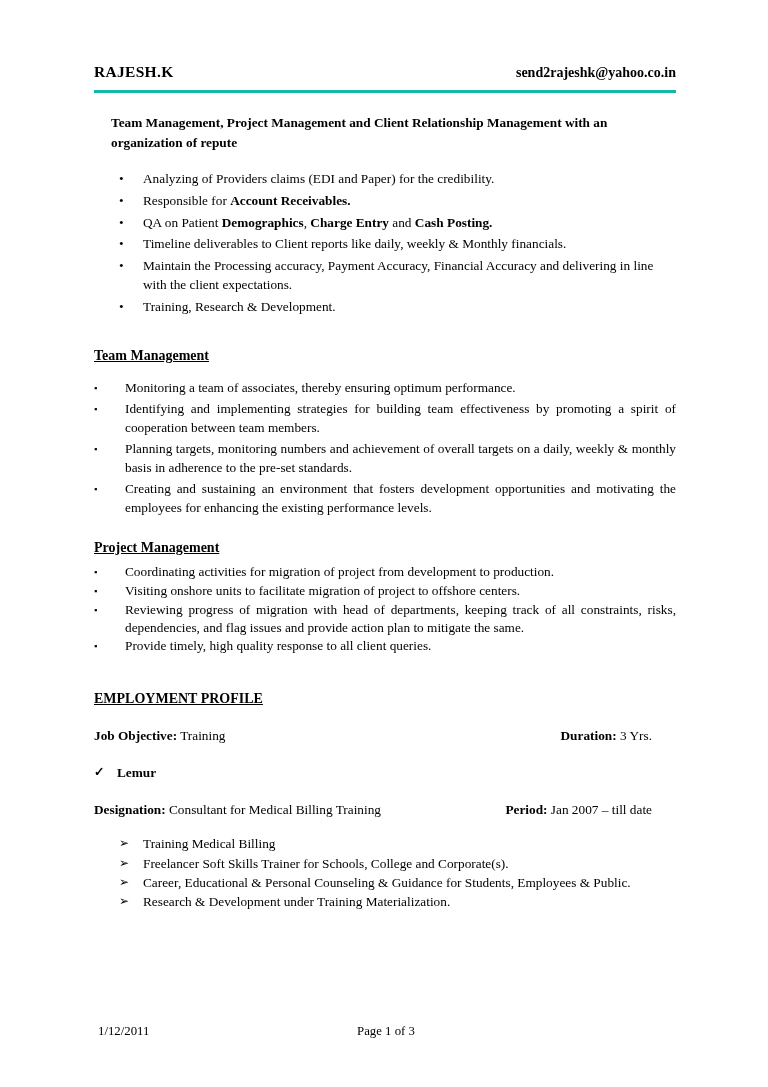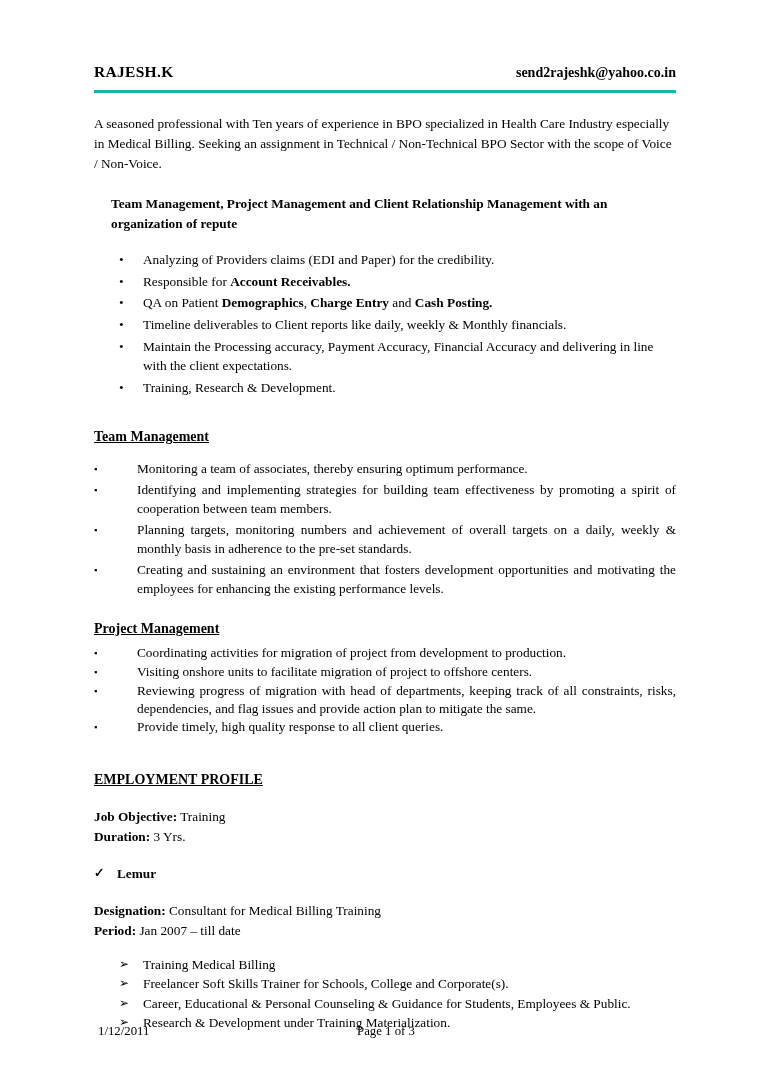--- a/index.html
+++ b/index.html
@@ -57,33 +57,32 @@
   .glyph { flex-shrink: 0; }
   .item-text { flex: 1; }
   
   .round-list { margin-top: 16px; padding-left: 25px; }
   .round-list li { margin-bottom: 2.5px; line-height: 1.45; }
   .round-list .glyph { width: 24px; }
   
   .square-list { margin-top: 13px; }
   .square-list li { margin-bottom: 2px; line-height: 1.42; }
   .square-list .glyph { width: 31px; font-size: 9px; line-height: 19px; }
-  .square-list .item-text { text-align: justify; margin-left: 12px; }
+  .square-list .item-text { text-align: justify; }
   .square-list.tight { margin-top: 5px; }
   .square-list.tight li { margin-bottom: 0; line-height: 1.38; }
   
   .arrow-list { margin-top: 15px; padding-left: 25px; }
   .arrow-list li { margin-bottom: 1px; line-height: 1.38; }
   .arrow-list .glyph { width: 24px; font-size: 12px; }
   
   .kv-row {
     display: flex;
     justify-content: space-between;
     margin-top: 17px;
-    flex-direction: column;
   }
   .kv-right { margin-right: 24px; }
   .kv-row b { font-weight: bold; }
   .company-row {
     display: flex;
     margin-top: 17px;
     font-weight: bold;
   }
   .company-row .glyph { width: 23px; font-size: 12.5px; }
   
@@ -100,21 +99,20 @@
 </head>
 <body>
 
 <div class="page">
 
   <div class="header">
     <span class="name">RAJESH.K</span>
     <span class="email">send2rajeshk@yahoo.co.in</span>
   </div>
 
-  <p class="summary">A seasoned professional with Ten years of experience in BPO specialized in Health Care Industry especially in Medical Billing. Seeking an assignment in Technical / Non-Technical BPO Sector with the scope of Voice / Non-Voice.</p>
 
   <p class="objective">Team Management, Project Management and Client Relationship Management with an organization of repute</p>
 
 
   <ul class="round-list">
     <li class="bullet-row">
       <span class="glyph">•</span>
       <span class="item-text"><span>Analyzing of Providers claims (EDI and Paper) for the credibility.</span></span>
     </li>
     <li class="bullet-row">

